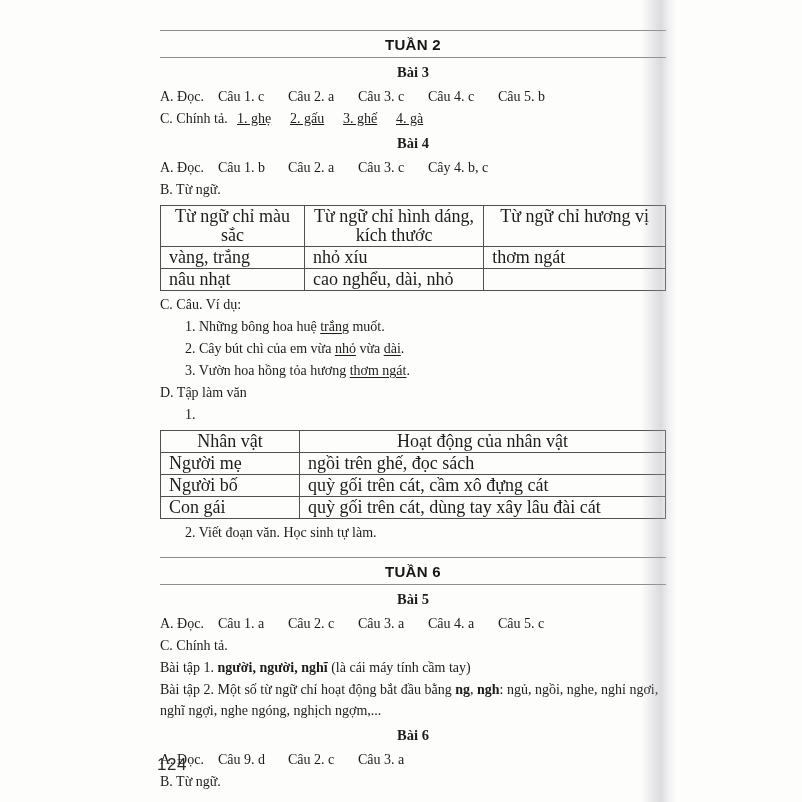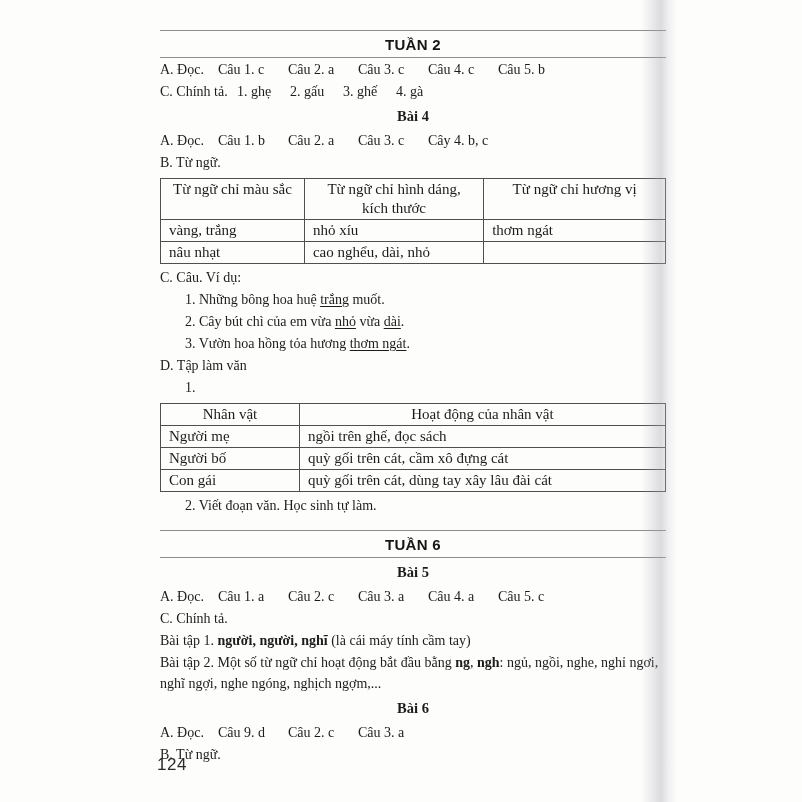--- a/index.html
+++ b/index.html
@@ -40,30 +40,30 @@
   }
   .week-header.second { margin-top: 14px; }
 
   .lesson-title { text-align: center; font-weight: bold; font-size: 14.5px; margin: 4px 0 3px 0; }
 
   .line { margin: 1px 0; }
   .answers { display: flex; }
   .answers .lbl { flex: 0 0 58px; }
   .answers .lbl-wide { flex: 0 0 77px; }
   .answers .ans { flex: 0 0 70px; }
-  .answers .ans-s { flex: 0 0 53px; }
+  .answers .ans-s { flex: 0 0 53px; text-decoration: underline; }
   .answers .ans:last-child, .answers .ans-s:last-child { flex: 0 0 auto; }
 
   .indent { padding-left: 25px; }
   .u { text-decoration: underline; text-underline-offset: 2px; }
   b { font-weight: bold; }
 
   table.tbl {
     width: 100%; border-collapse: collapse;
-    margin: 5px 0 3px 0; font-size: 15px;
+    margin: 5px 0 3px 0; font-size: 18px;
   }
   table.tbl th, table.tbl td {
     border: 1px solid #4f4f4f;
     padding: 1px 8px;
     line-height: 19px;
     vertical-align: top;
     text-align: left;
     font-weight: normal;
   }
   table.tbl th { text-align: center; }
@@ -78,20 +78,21 @@
   }
 </style>
 </head>
 <body>
 
 <div class="scan-page">
   <div class="content">
 
     <div class="week-header">TUẦN 2</div>
 
+    <div class="lesson-title">Bài 3</div>
 
     <div class="line answers">
       <span class="lbl">A. Đọc.</span>
       <span class="ans">Câu 1. c</span>
       <span class="ans">Câu 2. a</span>
       <span class="ans">Câu 3. c</span>
       <span class="ans">Câu 4. c</span>
       <span class="ans">Câu 5. b</span>
     </div>
 

